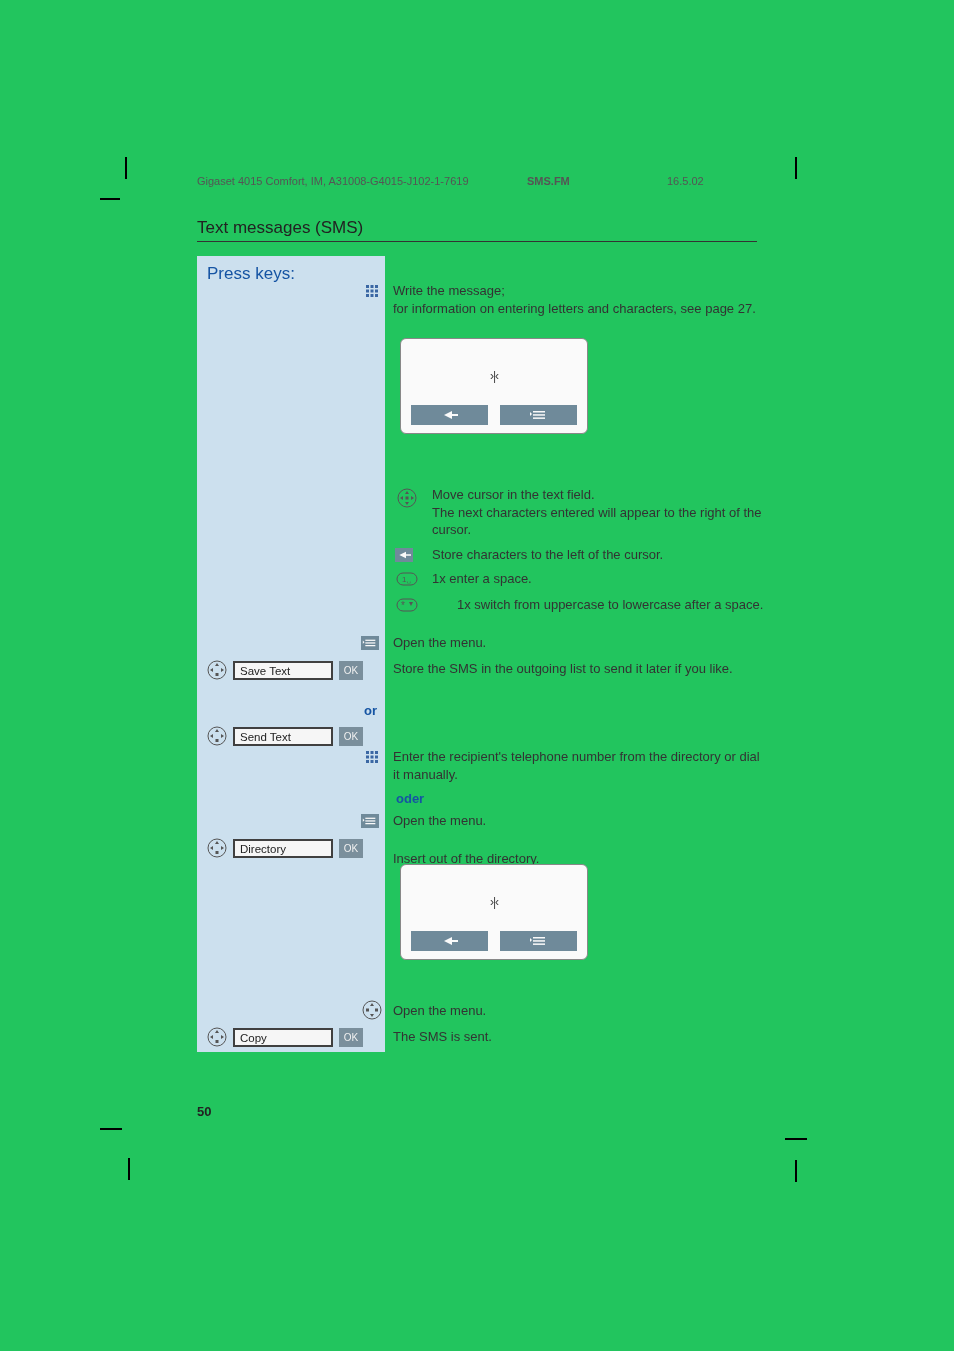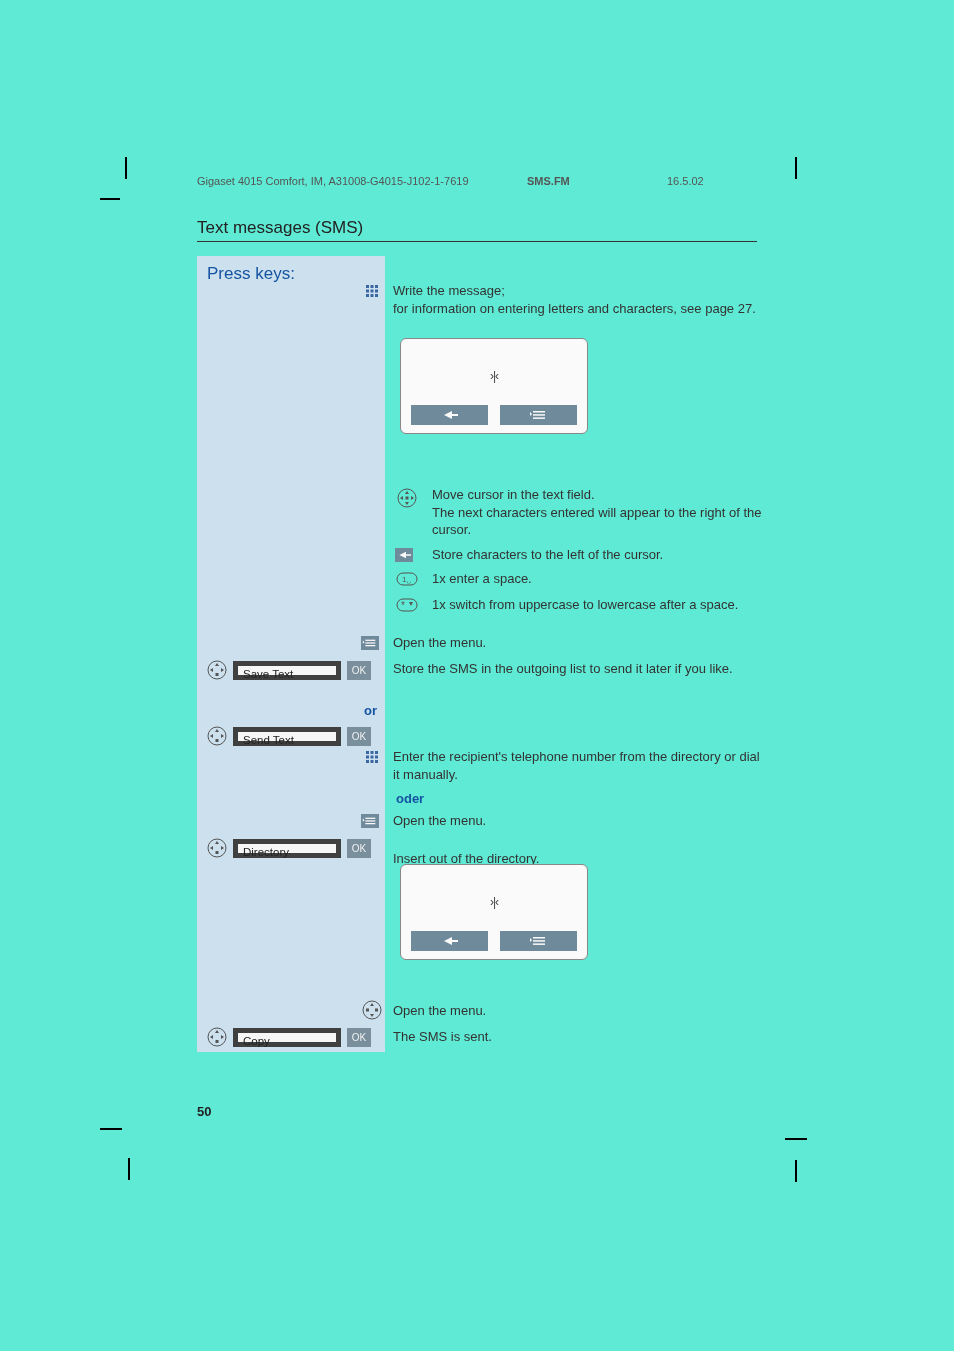--- a/index.html
+++ b/index.html
@@ -8,21 +8,21 @@
     background: #fafafa;
     font-family: Arial, Helvetica, sans-serif;
     font-size: 13px;
     color: #333;
     width: 954px;
   }
   .page {
     position: relative;
     width: 954px;
     height: 1351px;
-    background: #5eead4;
+    background: #22c55e;
   }
   .crop-mark { position: absolute; background: #000; }
   .crop-tl-v { top: 157px; left: 125px; width: 2px; height: 22px; }
   .crop-tl-h1 { top: 198px; left: 100px; width: 20px; height: 1.5px; }
   .crop-tr-v { top: 157px; left: 795px; width: 2px; height: 22px; }
   .crop-br-h1 { top: 1138px; left: 785px; width: 22px; height: 1.5px; }
   .crop-bl-v { top: 1158px; left: 128px; width: 2px; height: 22px; }
   .crop-bl-h1 { top: 1128px; left: 100px; width: 22px; height: 1.5px; }
   .crop-br-v { top: 1160px; left: 795px; width: 2px; height: 22px; }
 
@@ -141,23 +141,23 @@
     position: absolute;
     left: 207px;
     height: 22px;
     display: flex;
     align-items: center;
   }
   .nav-circle {
     width: 20px; height: 20px;
   }
   .label-box {
-    width: 108px;
+    width: 100px;
     height: 19px;
-    border: 5px solid #404040;
+    border: 2px solid #404040;
     background: #f6f6f6;
     margin-left: 6px;
     font-size: 11.5px;
     padding: 2px 5px 0 5px;
     color: #222;
     box-sizing: border-box;
   }
   .ok-box {
     width: 24px; height: 19px;
     background: #7a8f9c;
@@ -277,21 +277,21 @@
   </div>
   <div class="row-text" style="top:570px;">1x enter a space.</div>
 
   <div class="icon-cell" style="top:598px; left:393px;">
     <svg width="22" height="14" viewBox="0 0 22 14">
         <rect x="1" y="1" width="20" height="12" rx="6" fill="none" stroke="#555"></rect>
         <text x="5" y="11" font-size="10" fill="#555">*</text>
         <path d="M13 4 L17 4 L15 8 Z" fill="#555"></path>
       </svg>
   </div>
-  <div class="row-text" style="top:596px;">1x switch from uppercase to lowercase after a space.</div>
+  <div class="row-text" style="top:596px;margin-left:25px;">1x switch from uppercase to lowercase after a space.</div>
 
   <div class="menu-key-inline" style="top:636px; left:361px;">
     <svg viewBox="0 0 20 12">
         <g fill="#fafafa">
           <rect x="4" y="2" width="12" height="1.5"></rect>
           <rect x="4" y="5.2" width="12" height="1.5"></rect>
           <rect x="4" y="8.4" width="12" height="1.5"></rect>
           <path d="M1 3 L3 5 L1 7 Z"></path>
         </g>
       </svg>

